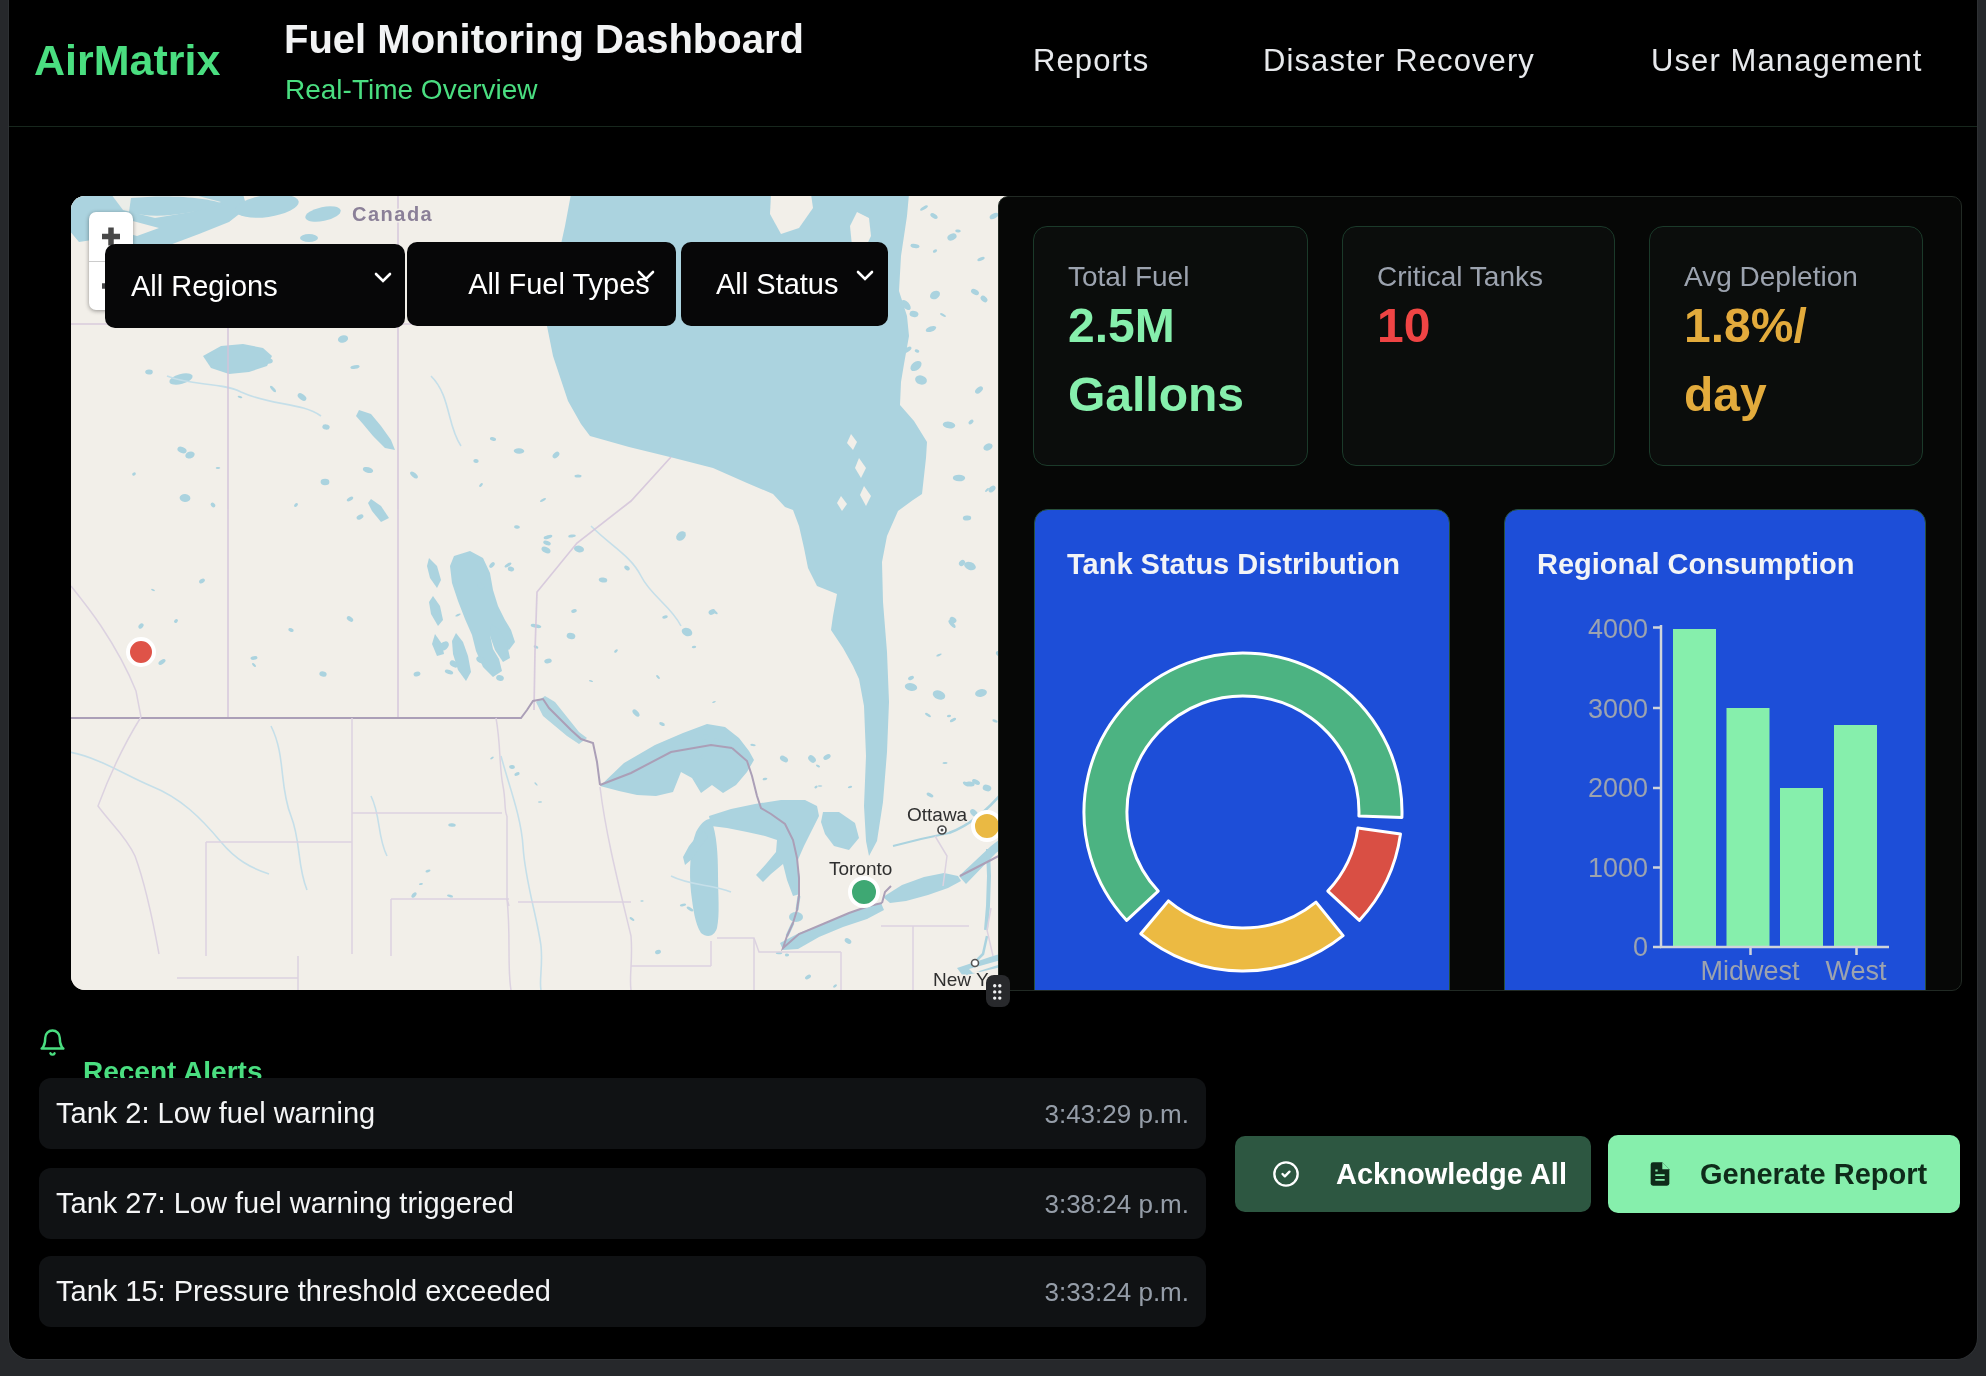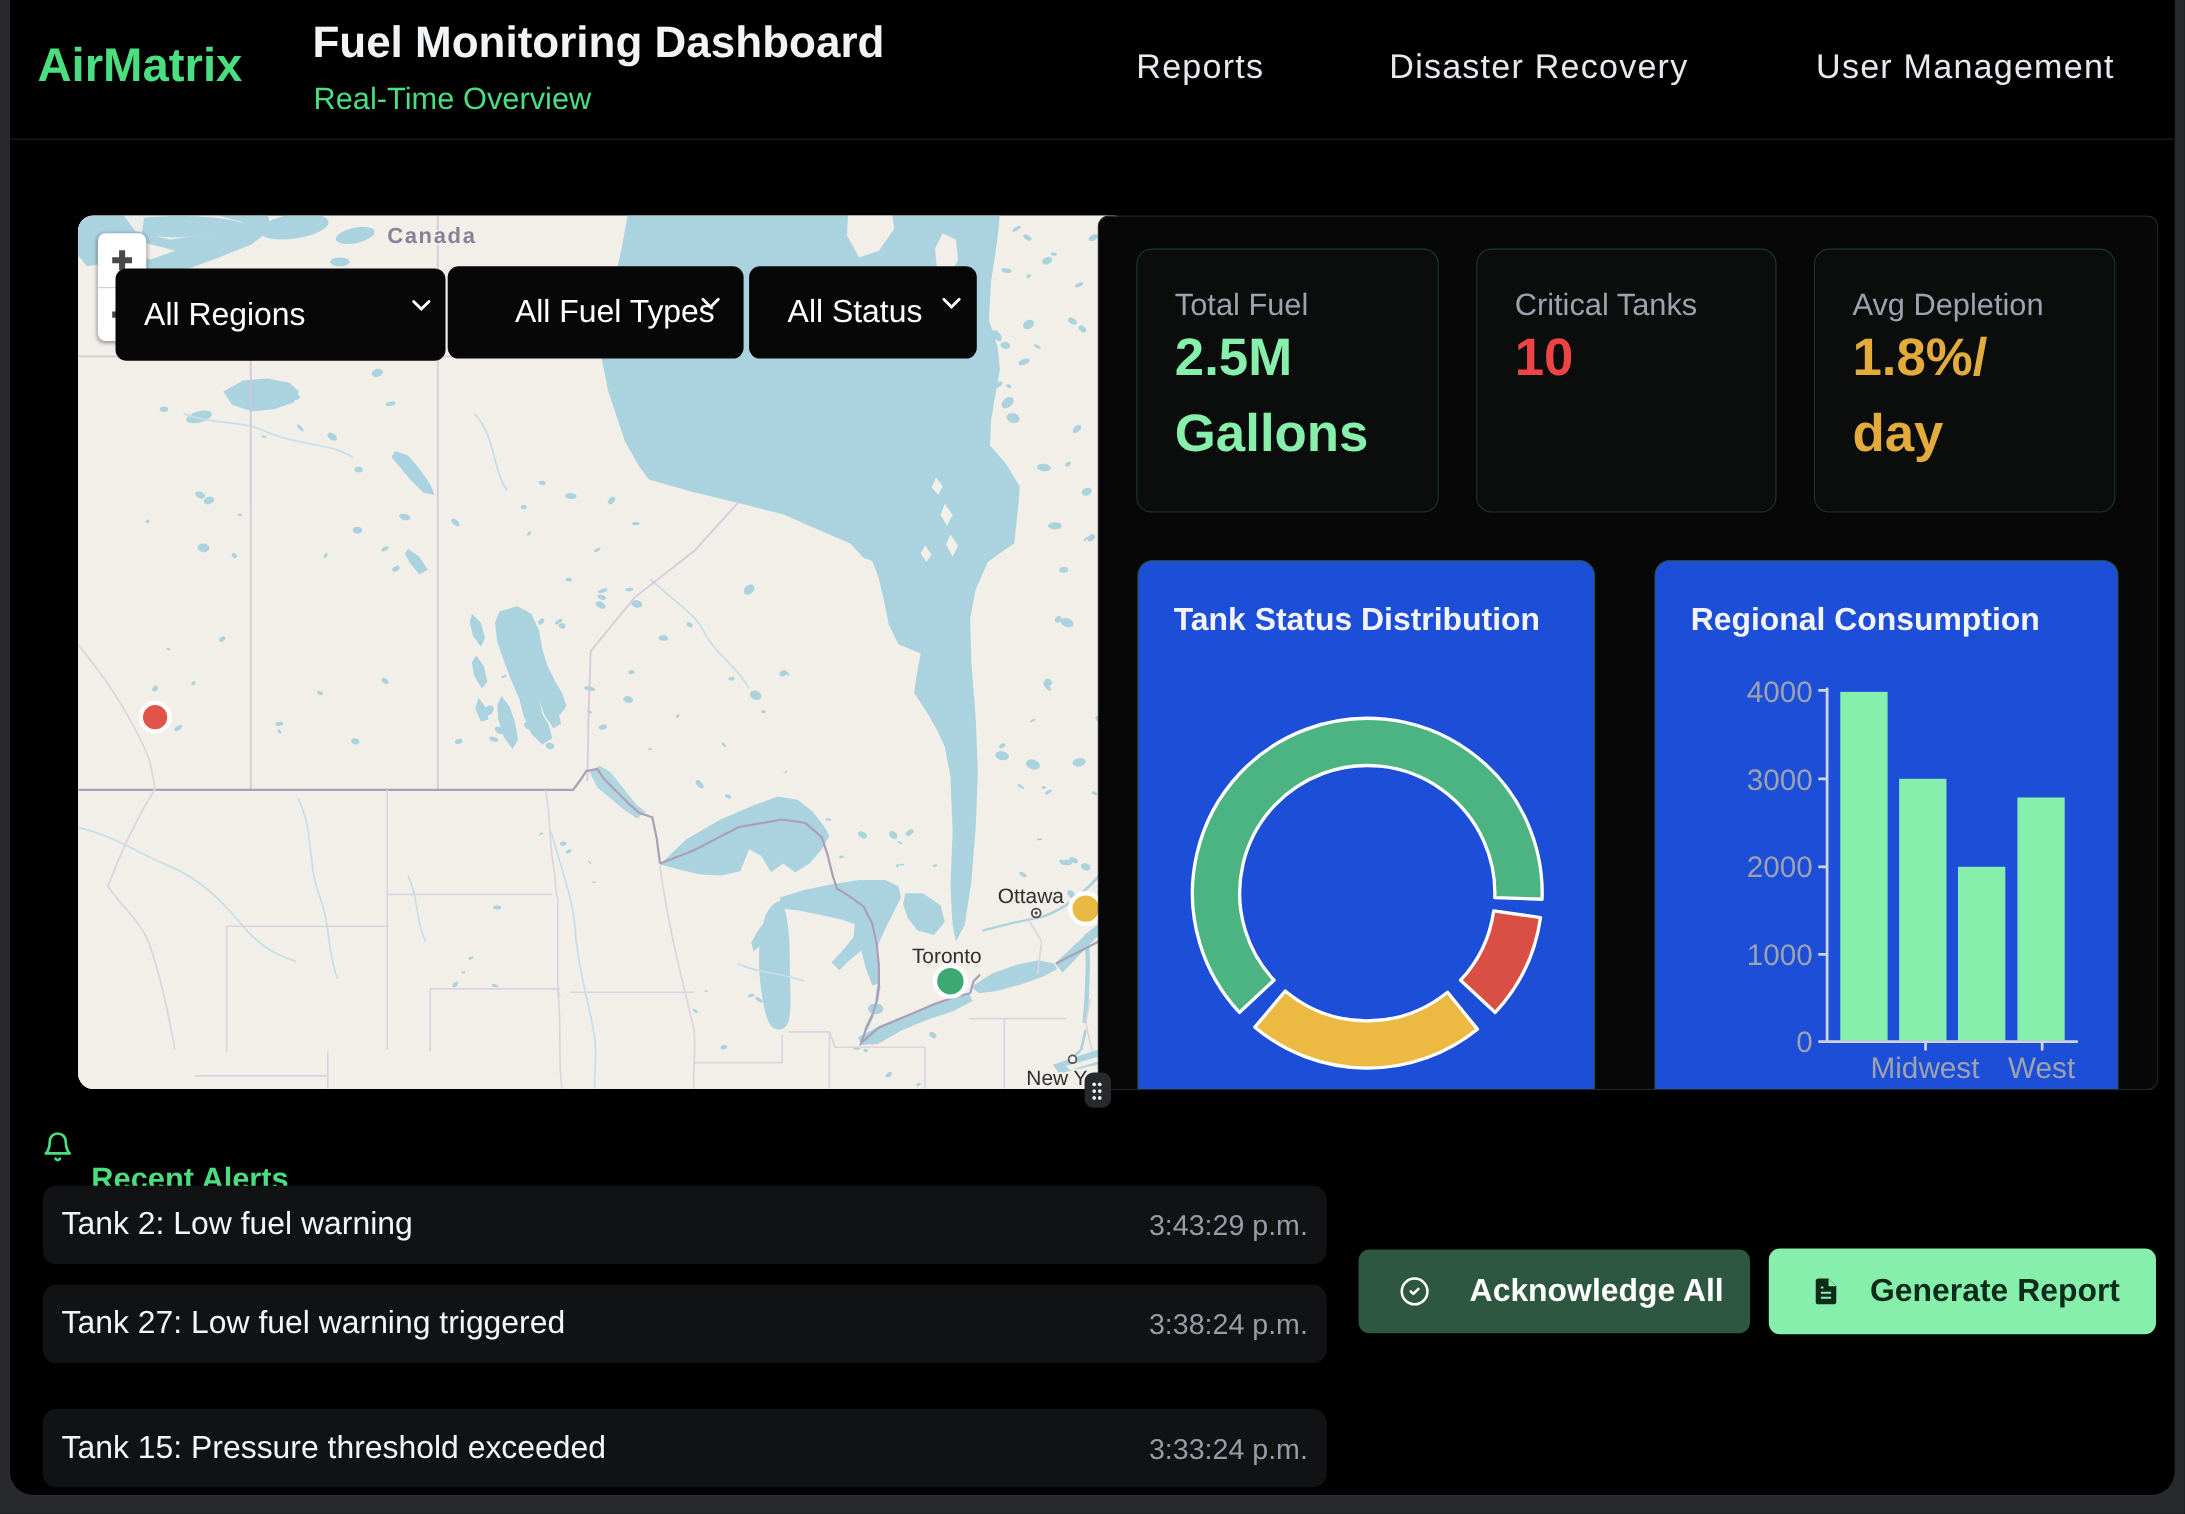--- a/index.html
+++ b/index.html
@@ -434,21 +434,21 @@
   </svg>
   <div class="alert-h">Recent Alerts</div>
   <div class="arow" style="top:1078px;">
       <div class="t">Tank 2: Low fuel warning</div>
       <div class="tm">3:43:29 p.m.</div>
     </div>
   <div class="arow" style="top:1168px;">
       <div class="t">Tank 27: Low fuel warning triggered</div>
       <div class="tm">3:38:24 p.m.</div>
     </div>
-  <div class="arow" style="top:1256px;margin-top:25px;">
+  <div class="arow" style="top:1256px;">
       <div class="t">Tank 15: Pressure threshold exceeded</div>
       <div class="tm">3:33:24 p.m.</div>
     </div>
 
   <div class="btn" style="left:1226px; top:1136px; width:356px; height:76px; background:#2d5741; color:#fff; justify-content:flex-start; padding-left:37px;">
     <svg width="28" height="28" viewBox="0 0 24 24" fill="none" stroke="#fff" stroke-width="2" stroke-linecap="round" stroke-linejoin="round" style="margin-right:36px;">
       <circle cx="12" cy="12" r="10"></circle>
         <path d="m9 12 2 2 4-4"></path>
     </svg>
     Acknowledge All

